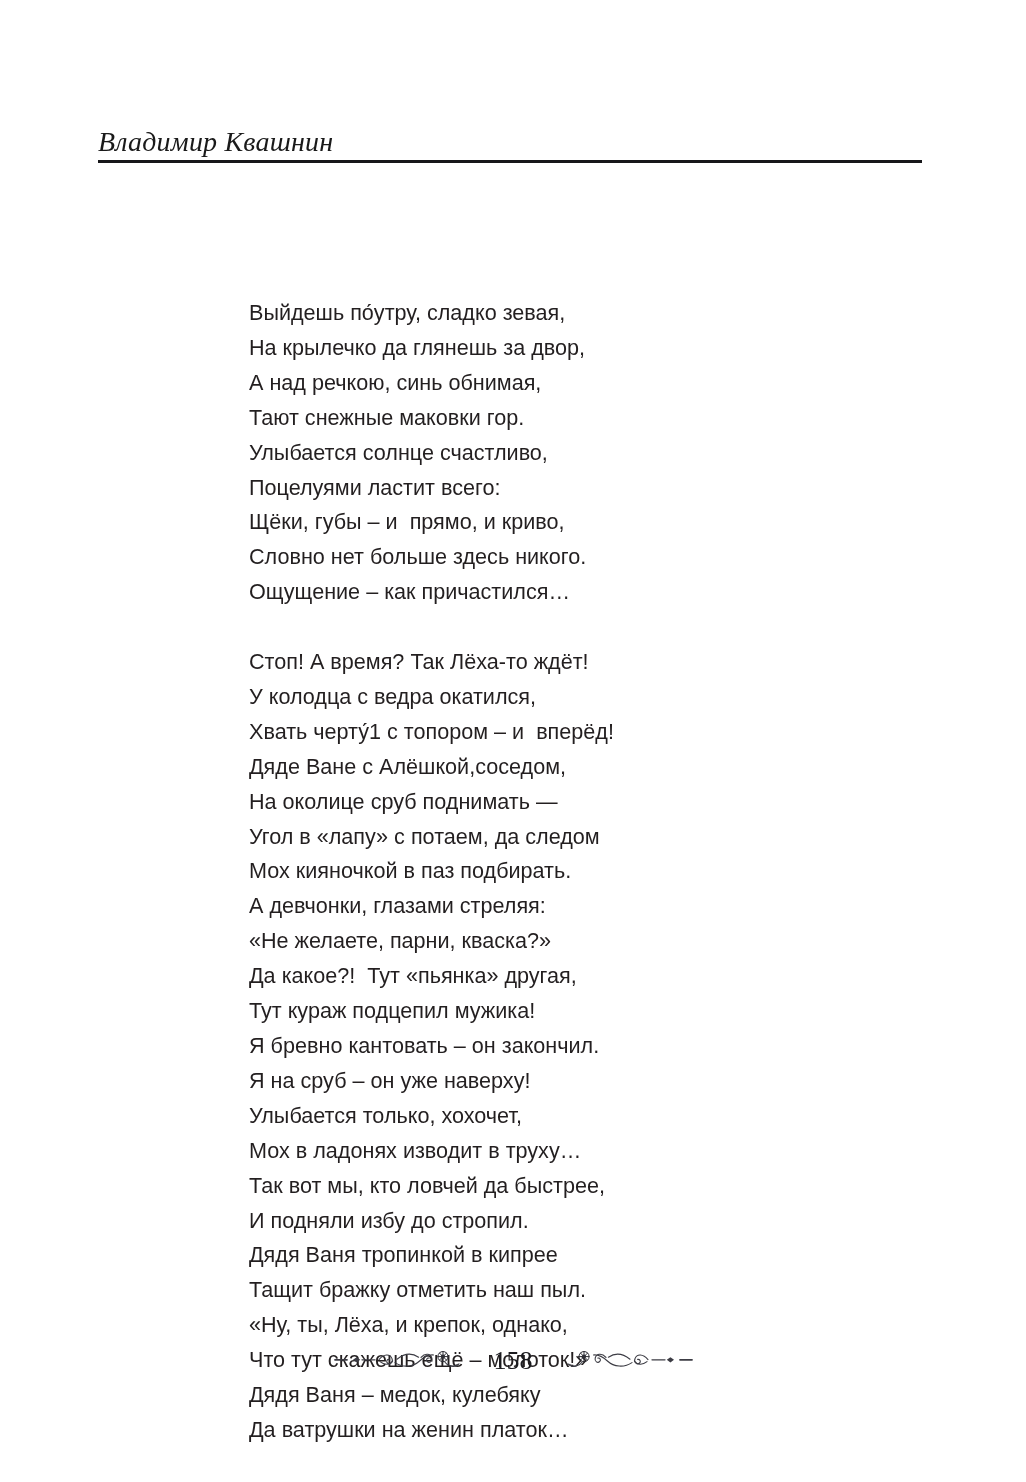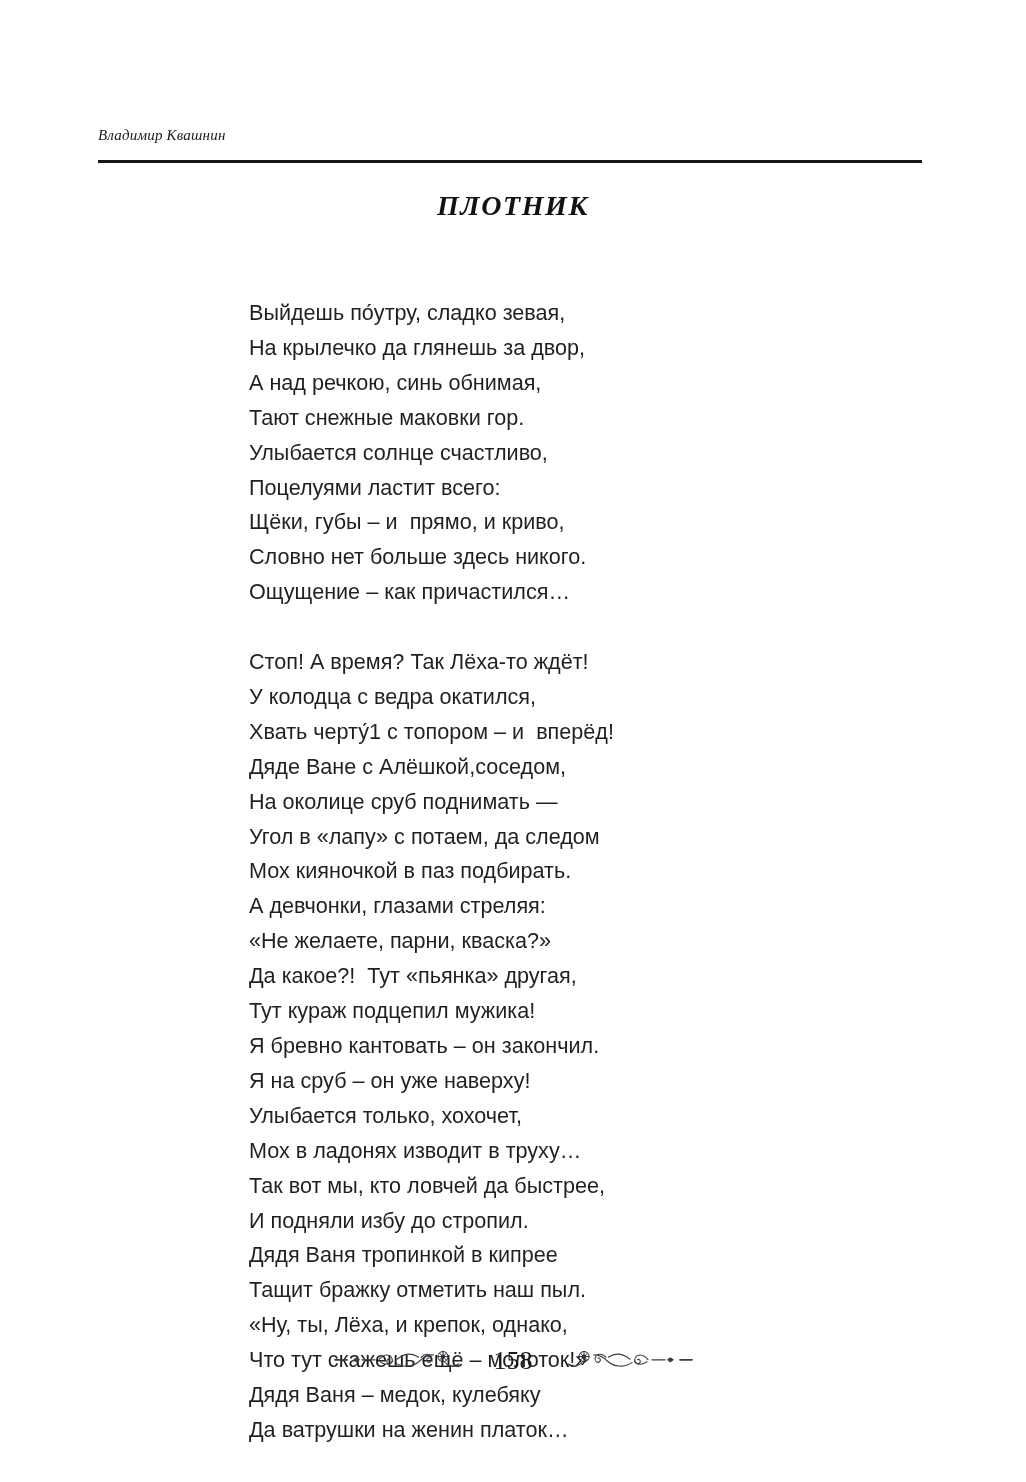--- a/index.html
+++ b/index.html
@@ -24,21 +24,21 @@
   .running-head {
     position: absolute;
     left: 98px;
     top: 126px;
     width: 824px;
   }
 
   .running-head-name {
     font-family: "Liberation Serif", "DejaVu Serif", serif;
     font-style: italic;
-    font-size: 15px;
+    font-size: 28px;
     letter-spacing: 0.2px;
     color: #1a1a1a;
     white-space: pre;
   }
 
   .head-rule {
     position: absolute;
     left: 98px;
     top: 160px;
     width: 824px;
@@ -125,21 +125,20 @@
 </head>
 <body>
 
 <div class="page">
 
   <div class="running-head">
     <span class="running-head-name">Владимир Квашнин</span>
   </div>
   <div class="head-rule"></div>
 
-  <div class="poem-title">ПЛОТНИК</div>
 
   <div class="poem-body" id="poem-body"><div class="stanza"><span class="verse-line">Выйдешь по́утру, сладко зевая,</span><span class="verse-line">На крылечко да глянешь за двор,</span><span class="verse-line">А над речкою, синь обнимая,</span><span class="verse-line">Тают снежные маковки гор.</span><span class="verse-line">Улыбается солнце счастливо,</span><span class="verse-line">Поцелуями ластит всего:</span><span class="verse-line">Щёки, губы – и  прямо, и криво,</span><span class="verse-line">Словно нет больше здесь никого.</span><span class="verse-line">Ощущение – как причастился…</span></div><div class="stanza"><span class="verse-line">Стоп! А время? Так Лёха-то ждёт!</span><span class="verse-line">У колодца с ведра окатился,</span><span class="verse-line">Хвать черту́1 с топором – и  вперёд!</span><span class="verse-line">Дяде Ване с Алёшкой,соседом,</span><span class="verse-line">На околице сруб поднимать —</span><span class="verse-line">Угол в «лапу» с потаем, да следом</span><span class="verse-line">Мох кияночкой в паз подбирать.</span><span class="verse-line">А девчонки, глазами стреляя:</span><span class="verse-line">«Не желаете, парни, кваска?»</span><span class="verse-line">Да какое?!  Тут «пьянка» другая,</span><span class="verse-line">Тут кураж подцепил мужика!</span><span class="verse-line">Я бревно кантовать – он закончил.</span><span class="verse-line">Я на сруб – он уже наверху!</span><span class="verse-line">Улыбается только, хохочет,</span><span class="verse-line">Мох в ладонях изводит в труху…</span><span class="verse-line">Так вот мы, кто ловчей да быстрее,</span><span class="verse-line">И подняли избу до стропил.</span><span class="verse-line">Дядя Ваня тропинкой в кипрее</span><span class="verse-line">Тащит бражку отметить наш пыл.</span><span class="verse-line">«Ну, ты, Лёха, и крепок, однако,</span><span class="verse-line">Что тут скажешь ещё – молоток!»</span><span class="verse-line">Дядя Ваня – медок, кулебяку</span><span class="verse-line">Да ватрушки на женин платок…</span></div></div>
 
   <div class="folio-block">
 
     <span class="orn">
       <svg width="160" height="28" viewBox="0 0 160 28" xmlns="http://www.w3.org/2000/svg">
         <g fill="none" stroke="#3c3c44" stroke-width="1.1" stroke-linecap="round">
 
           <path d="M2 13.8 L14 13.8" stroke-width="1.8"></path>

